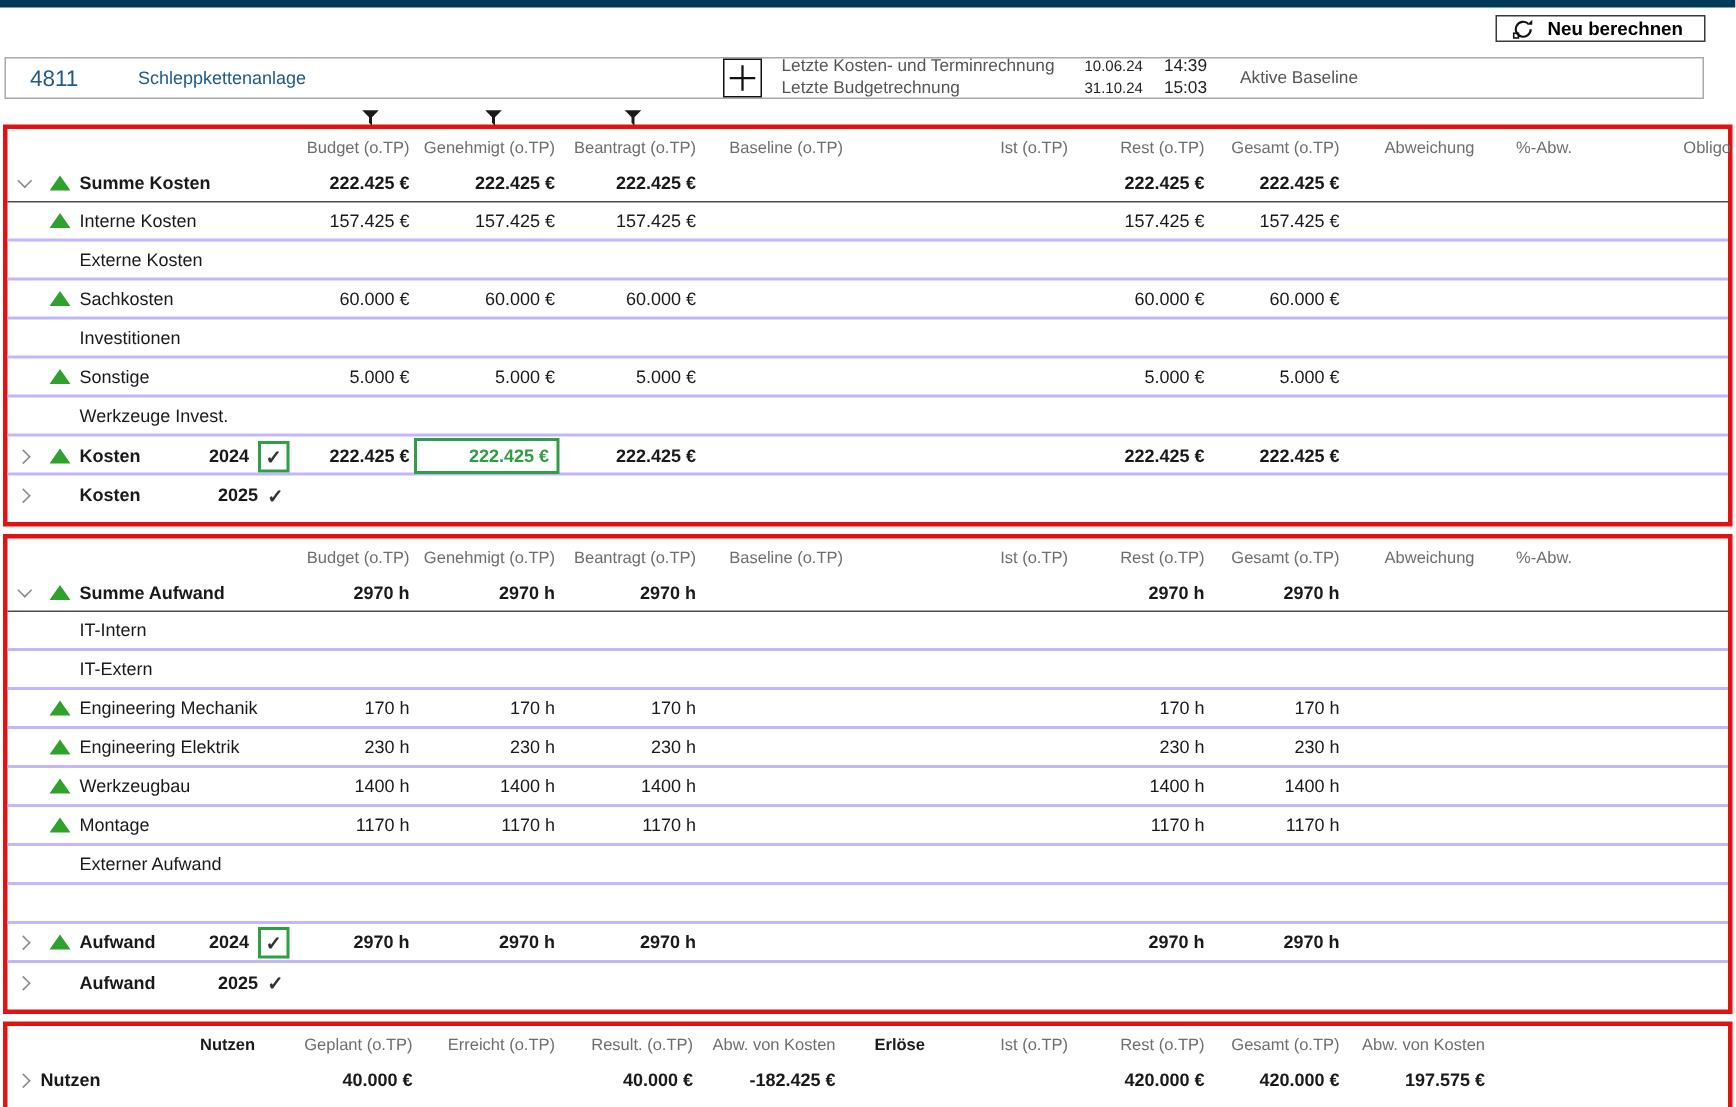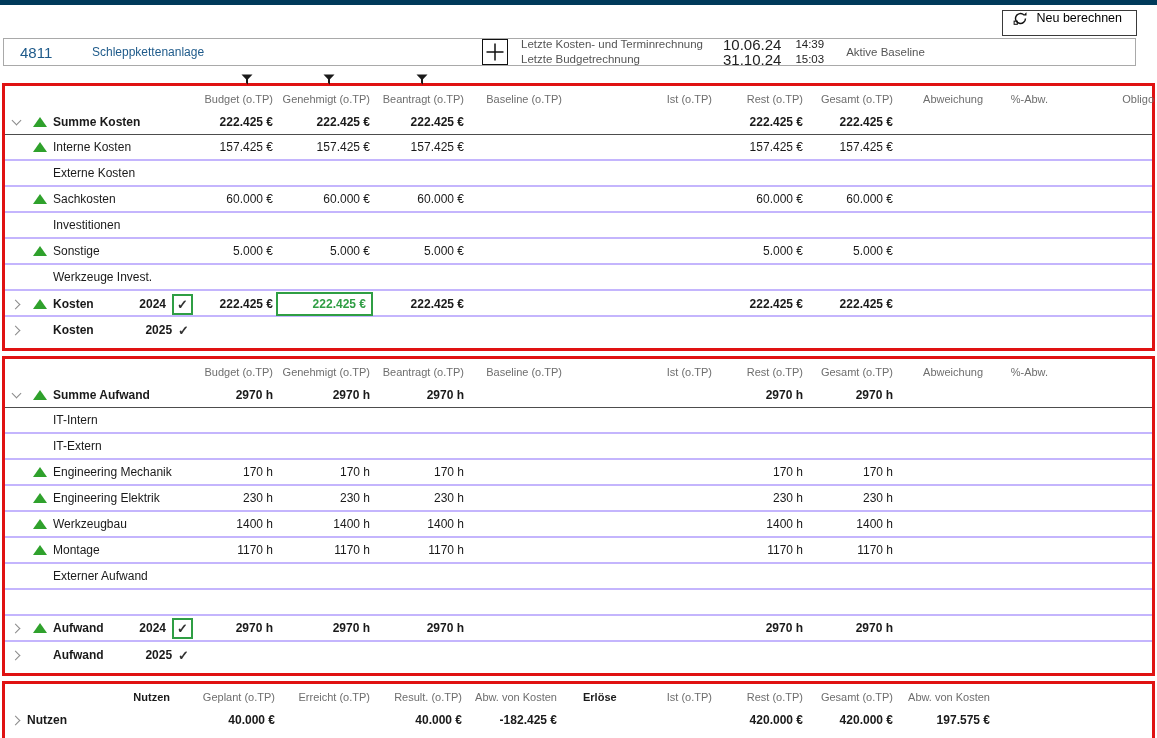--- a/index.html
+++ b/index.html
@@ -2,32 +2,32 @@
 <html style="--accent_red: #e01212; --green: #2fa12c; --checkbox_green: #2f9e44; --navy: #003a5a; --title_blue: #1e5a8a;"><head>
 <meta charset="utf-8">
 <style>
   * { box-sizing: border-box; margin: 0; padding: 0; }
   html,body { width:1157px; height:738px; background:#fff; overflow:hidden;
     font-family:"Liberation Sans", sans-serif; color:#1a1a1a; }
 
   .topstrip { height:5px; width:100%; background:var(--navy,#003a5a); }
 
   .toolbar { position:relative; height:33px; }
-  .recalc-btn { position:absolute; right:20px; top:5px; height:26px;
-    border:1px solid #3a3a3a; background:#fff; display:flex; 
-    gap:9px; padding:0 14px 0 10px; font-size:12.5px; cursor:pointer; }
+  .recalc-btn { position:absolute; right:20px; top:5px; height:18px;
+    border:1px solid #3a3a3a; background:#fff; display:flex; align-items:center;
+    gap:9px; padding:0 14px 0 10px; font-size:12.5px; cursor:pointer;font-weight:bold; }
 
   .hdrbox { margin-left:3px; width:1133px; height:28px; border:1px solid #a9a9a9;
     display:flex; align-items:center; }
   .proj-id { margin-left:16px; width:72px; font-size:15px; color:var(--title_blue,#1e5a8a); }
   .proj-name { width:390px; font-size:12px; color:var(--title_blue,#1e5a8a); }
   .plusbox { width:26px; height:26px; border:1.5px solid #111; display:flex;
     align-items:center; justify-content:center; background:#fff; cursor:pointer; flex:none; }
   .infoblock { margin-left:13px; font-size:11.5px; color:#555; line-height:15px; }
-  .dateblock { margin-left:20px; font-size:15px; color:#222; line-height:15px; }
+  .dateblock { margin-left:20px; font-size:10px; color:#222; line-height:15px; }
   .timeblock { margin-left:14px; font-size:11.5px; color:#222; line-height:15px; }
   .baseline { margin-left:22px; font-size:11.5px; color:#555; }
 
   .gap18 { height:17px; }
   .section { position:relative; margin:0 2px 5px 2px;
     border:3px solid var(--accent_red,#e01212); padding:2px 0 5px 0; background:#fff; }
   .funnel { position:absolute; top:-14px; width:12px; height:12px; }
 
   .trow { display:grid; align-items:center; height:26px; border-bottom:2px solid #c4b5fd; }
   .trow.thead { height:21px; border-bottom:none; }

